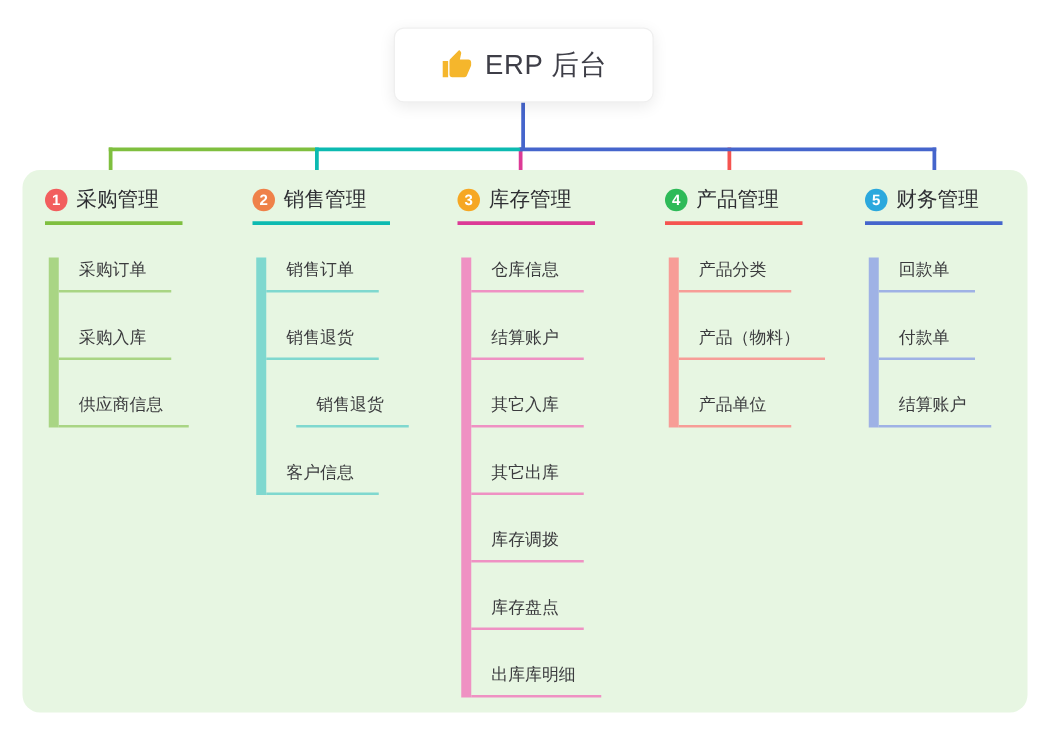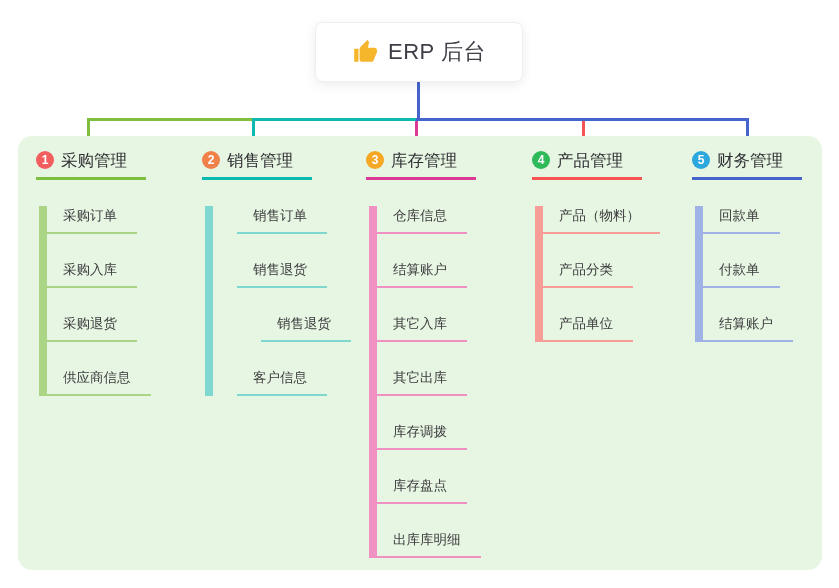--- a/index.html
+++ b/index.html
@@ -80,31 +80,30 @@
   <div class="panel" style="background-color: rgb(231, 246, 226);"></div>
 
   <div class="branch" style="left:36px;">
     <div class="branch-header" style="border-bottom-color: rgb(127, 191, 63);">
       <span class="badge" style="background-color: rgb(242, 94, 94);">1</span>
       <span class="branch-label">采购管理</span>
     </div>
     <div class="children" style="border-left-color: rgb(169, 213, 132);">
       <div class="child-item" style="border-bottom-color: rgb(169, 213, 132);">采购订单</div>
       <div class="child-item" style="border-bottom-color: rgb(169, 213, 132);">采购入库</div>
-      <div class="child-item" style="border-bottom-color: rgb(169, 213, 132);">采购退货</div>
       <div class="child-item" style="border-bottom-color: rgb(169, 213, 132);">供应商信息</div>
     </div>
   </div>
 
   <div class="branch" style="left:202px;">
     <div class="branch-header" style="border-bottom-color: rgb(12, 186, 177);">
       <span class="badge" style="background-color: rgb(239, 129, 73);">2</span>
       <span class="branch-label">销售管理</span>
     </div>
-    <div class="children" style="border-left-color: rgb(127, 216, 207); padding-left: 24px;">
+    <div class="children" style="border-left-color: rgb(127, 216, 207);">
       <div class="child-item" style="border-bottom-color: rgb(127, 216, 207);">销售订单</div>
       <div class="child-item" style="border-bottom-color: rgb(127, 216, 207);">销售退货</div>
       <div class="child-item" style="border-bottom-color: rgb(127, 216, 207); margin-left: 24px;">销售退货</div>
       <div class="child-item" style="border-bottom-color: rgb(127, 216, 207);">客户信息</div>
     </div>
   </div>
 
   <div class="branch" style="left:366px;">
     <div class="branch-header" style="border-bottom-color: rgb(220, 58, 150);">
       <span class="badge" style="background-color: rgb(246, 167, 35);">3</span>
@@ -120,22 +119,22 @@
       <div class="child-item" style="border-bottom-color: rgb(239, 145, 195);">出库库明细</div>
     </div>
   </div>
 
   <div class="branch" style="left:532px;">
     <div class="branch-header" style="border-bottom-color: rgb(245, 84, 80);">
       <span class="badge" style="background-color: rgb(46, 186, 88);">4</span>
       <span class="branch-label">产品管理</span>
     </div>
     <div class="children" style="border-left-color: rgb(247, 157, 151);">
+      <div class="child-item" style="border-bottom-color: rgb(247, 157, 151);">产品分类</div>
       <div class="child-item" style="border-bottom-color: rgb(247, 157, 151);">产品（物料）</div>
-      <div class="child-item" style="border-bottom-color: rgb(247, 157, 151);">产品分类</div>
       <div class="child-item" style="border-bottom-color: rgb(247, 157, 151);">产品单位</div>
     </div>
   </div>
 
   <div class="branch" style="left:692px;">
     <div class="branch-header" style="border-bottom-color: rgb(69, 101, 204);">
       <span class="badge" style="background-color: rgb(43, 168, 221);">5</span>
       <span class="branch-label">财务管理</span>
     </div>
     <div class="children" style="border-left-color: rgb(159, 178, 229);">

